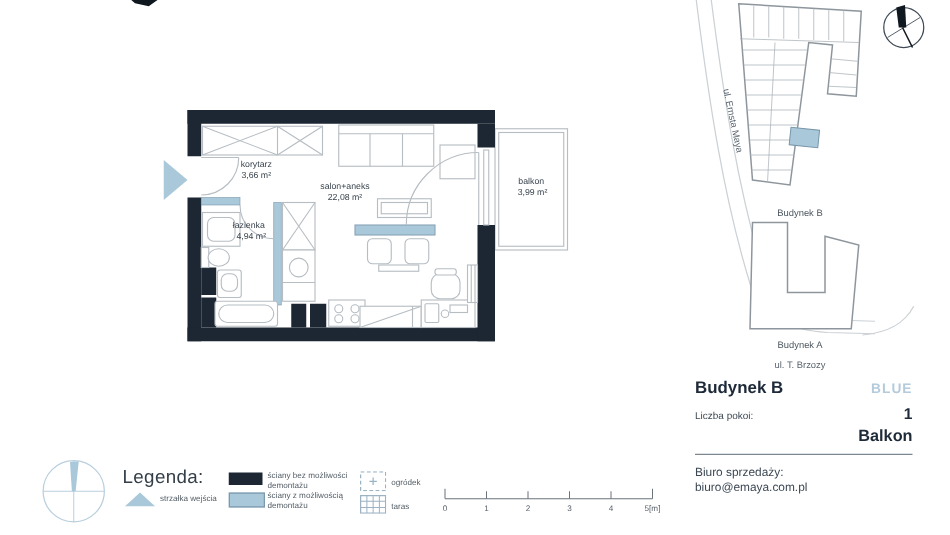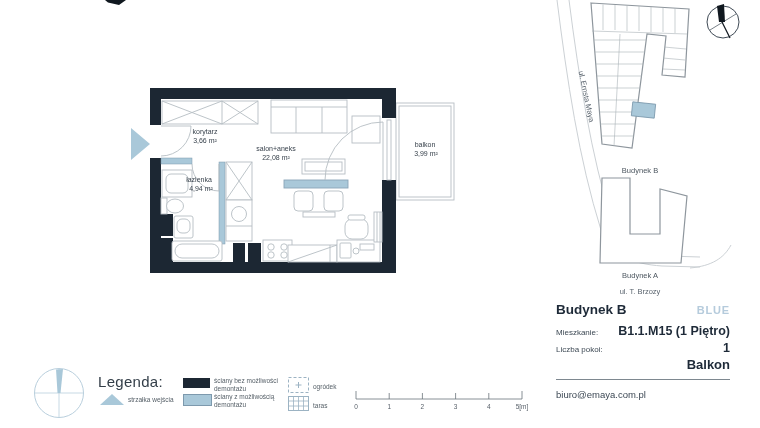--- a/index.html
+++ b/index.html
@@ -293,31 +293,28 @@
     <line x1="0.5" y1="10" x2="20.5" y2="10" stroke="#9cb3c3" stroke-width="0.8"></line>
   </svg>
   <div class="lg-label" style="left:313px;top:402px;width:40px">taras</div>
 
   <div id="info-panel">
     <div class="ip-header">
       <span class="ip-title">Budynek B</span>
       <span class="ip-stage">BLUE</span>
     </div>
     <div class="ip-row">
-      <span class="ip-label">Mieszkanie:</span>
-      <span class="ip-value">B1.1.M15 (1 Piętro)</span>
-    </div>
-    <div class="ip-row">
       <span class="ip-label">Liczba pokoi:</span>
       <span class="ip-value">1</span>
     </div>
     <div class="ip-row">
       <span class="ip-label"></span>
       <span class="ip-value ip-value-big">Balkon</span>
     </div>
     <div class="ip-divider"></div>
     <div class="ip-contact">
+      <div>Biuro sprzedaży:</div>
       <div>biuro@emaya.com.pl</div>
 
     </div>
   </div>
 
 </div>
 
 </body></html>

